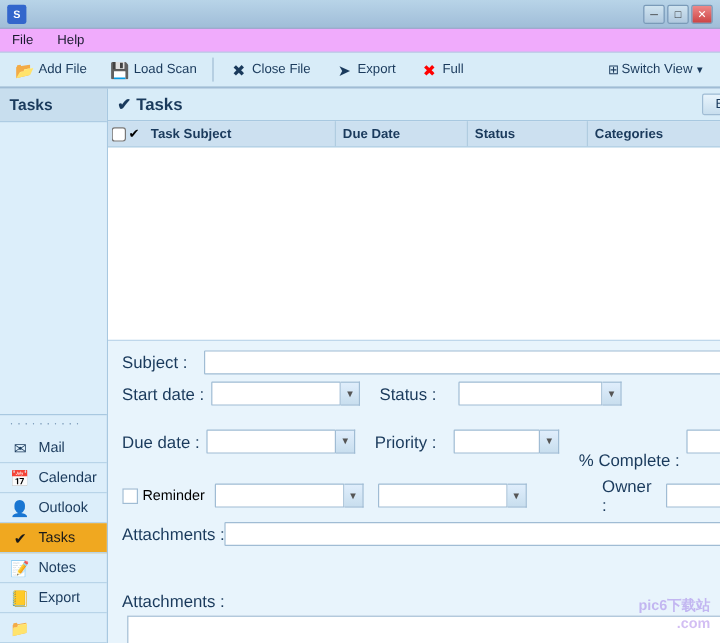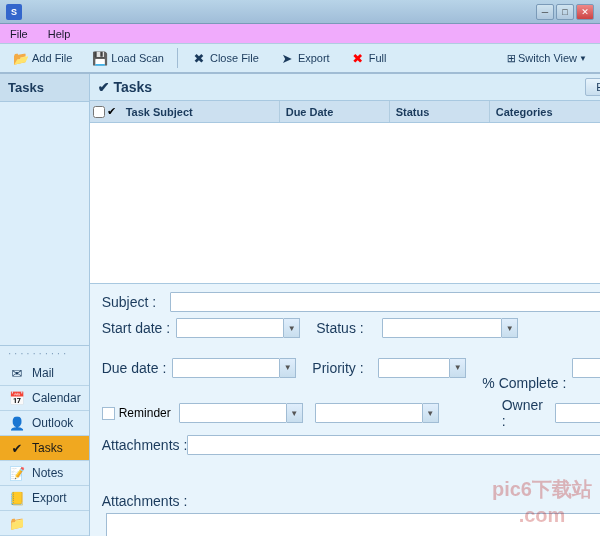--- a/index.html
+++ b/index.html
@@ -555,14 +555,14 @@
       <div class="attachments-row">
         <span class="form-label" style="min-width:80px;margin-top:32px;">Attachments :</span>
       </div>
       <div class="attachment-box"></div>
 
     </div>
   </div>
 </div>
 
 <div class="watermark" style="position:fixed;bottom:8px;right:8px;">
-  <div style="font-size:20px;color:#b91c1c;opacity:0.6;text-align:center;line-height:1.3;">pic6下载站<br>.com</div>
+  <div style="font-size:12px;color:#6d28d9;opacity:0.6;text-align:right;line-height:1.3;">pic6下载站<br>.com</div>
 </div>
 
 </body></html>

